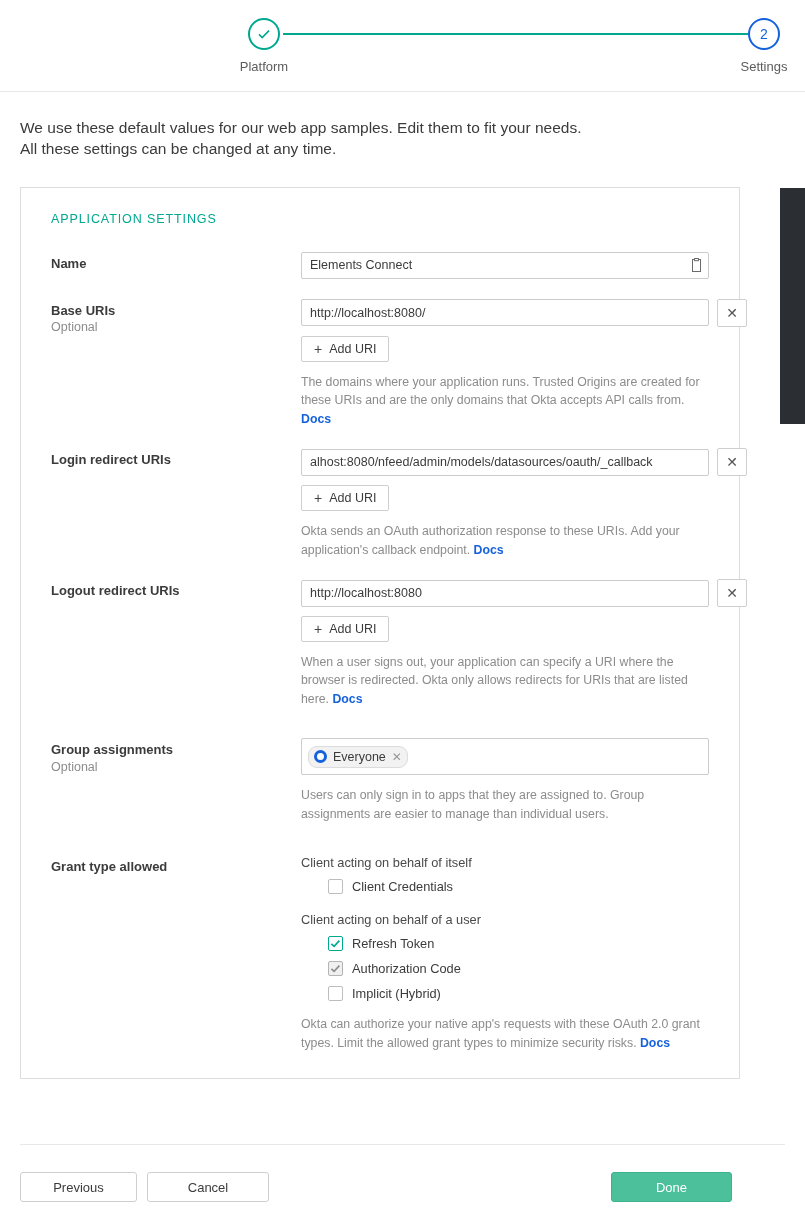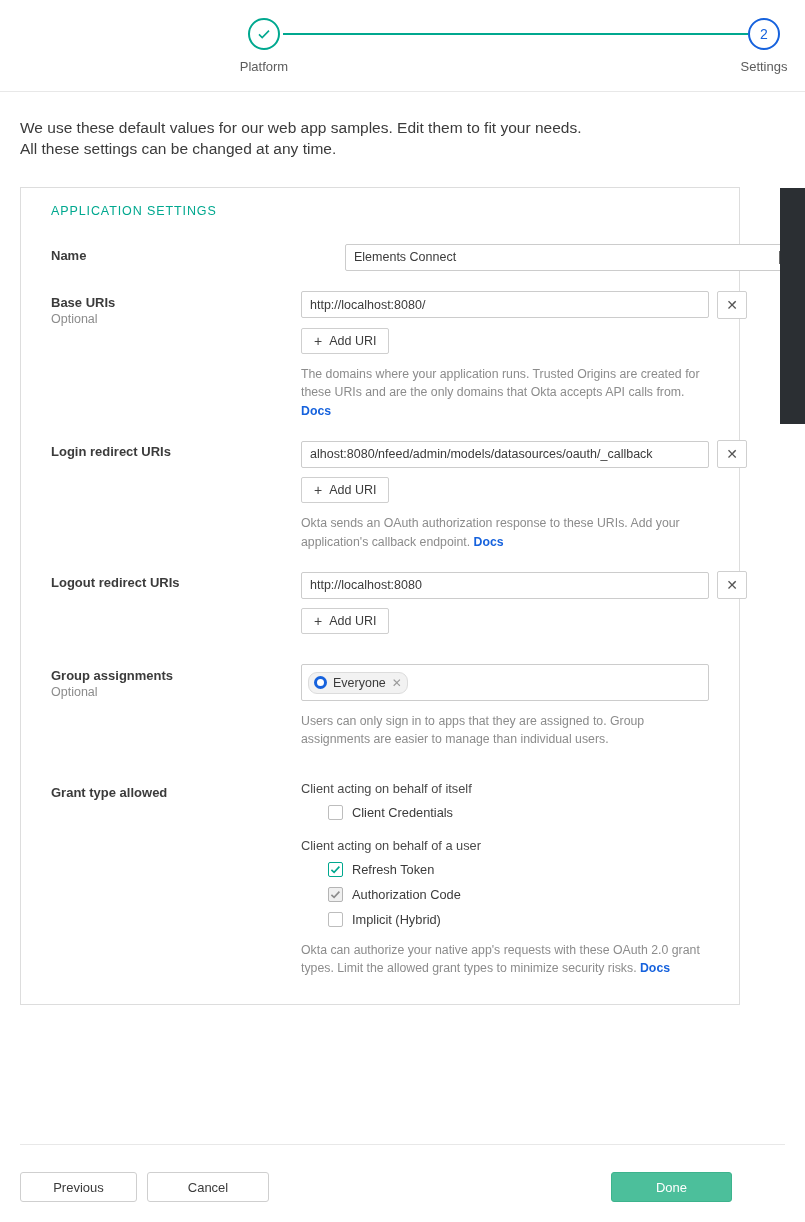--- a/index.html
+++ b/index.html
@@ -68,21 +68,21 @@
     color: #3b3b3b;
     max-width: 740px;
   }
 
   
   .card {
     margin: 27px 20px 0 20px;
     width: 720px;
     border: 1px solid #dddddd;
     background: #ffffff;
-    padding: 16px 0 22px 0;
+    padding: 24px 0 22px 0;
     position: relative;
   }
   .section-title {
     color: #00a88f;
     font-size: 12.5px;
     letter-spacing: 0.9px;
     padding: 0 0 0 30px;
     margin-bottom: 26px;
   }
 
@@ -125,21 +125,21 @@
 
   .copy-btn {
     width: 22px; height: 25px;
     margin-left: -27px;
     border: 1px solid #cccccc;
     border-left: 1px solid #e2e2e2;
     background: #fafafa;
     display: flex; align-items: center; justify-content: center;
     cursor: pointer;
   }
-  .name-wrap { position: relative; width: 451px; margin-left: 44px; }
+  .name-wrap { position: relative; width: 408px; }
   .name-wrap input { width: 100%; }
   .name-wrap .copy-btn {
     position: absolute; right: 2px; top: 1px;
     margin: 0; height: 25px; border: none; background: transparent;
   }
 
   .x-btn {
     width: 30px; height: 28px;
     margin-left: 8px;
     border: 1px solid #cfcfcf;
@@ -346,20 +346,24 @@
     <div class="label">Logout redirect URIs</div>
     <div class="field">
       <div class="inputline">
         <input class="text w-full" type="text" value="http://localhost:8080" style="">
         <button class="x-btn">✕</button>
       </div>
       <button class="add-uri">
         <span class="plus">+</span>
         <span>Add URI</span>
       </button>
+      <div class="helper">
+        <span>When a user signs out, your application can specify a URI where the browser is redirected. Okta only allows redirects for URIs that are listed here.</span>
+        <a href="#">Docs</a>
+      </div>
     </div>
   </div>
 
   <div class="row" style="margin-top:30px">
     <div class="label">
       <span>Group assignments</span>
       <span class="optional">Optional</span>
     </div>
     <div class="field">
       <div class="tokenbox">

